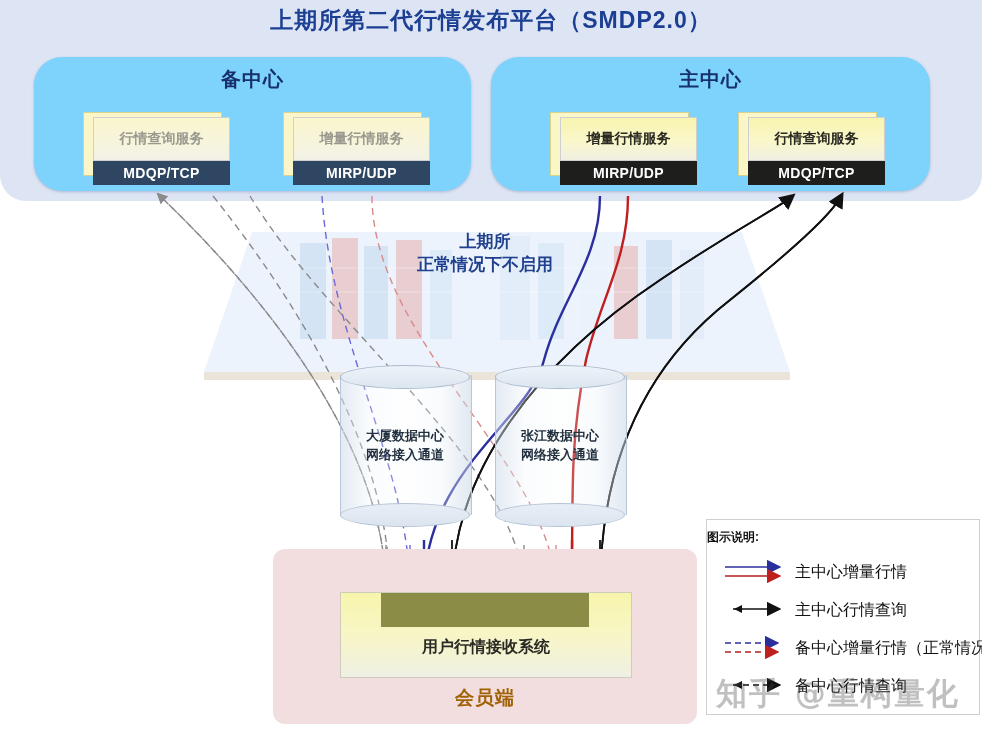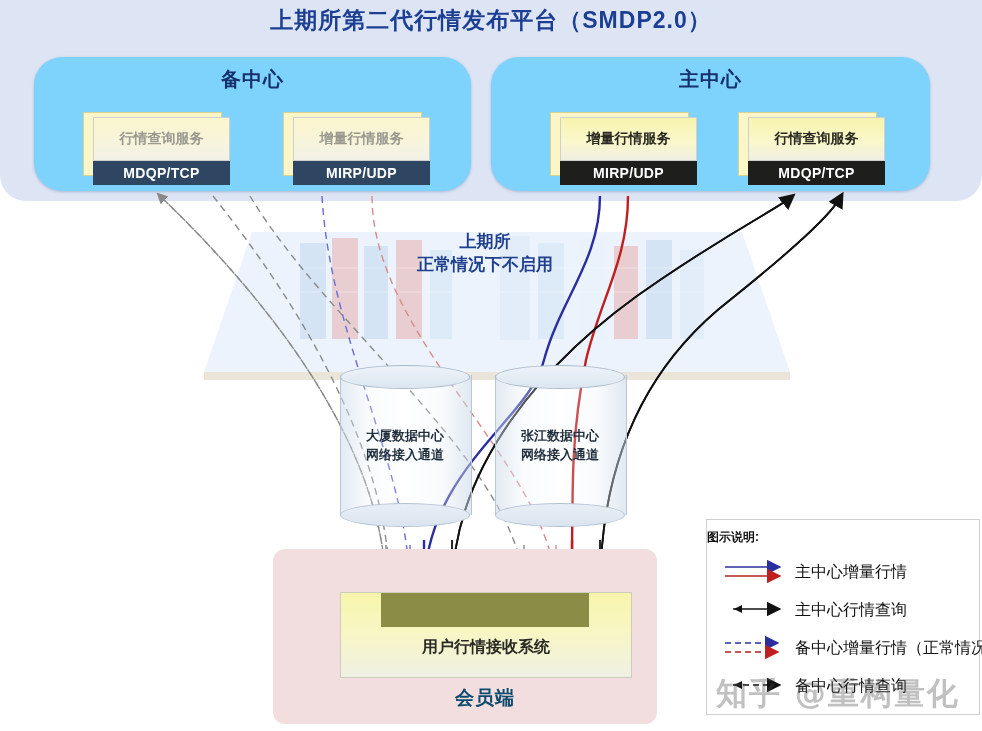--- a/index.html
+++ b/index.html
@@ -102,39 +102,39 @@
     background:linear-gradient(180deg,#e8eef6,#dbe5ef);
   }
   .cyl .cyl-label{
     position:absolute;left:0;top:62px;width:130px;text-align:center;
     font-size:13px;font-weight:bold;color:#22303f;line-height:1.45;
     z-index:3;white-space:nowrap;
   }
 
   
   #member-panel{
-    position:absolute;left:273px;top:549px;width:384px;height:175px;
+    position:absolute;left:273px;top:549px;width:424px;height:175px;
     background:#f2dede;border-radius:12px;
   }
   #receiver-box{
     position:absolute;left:67px;top:43px;width:290px;height:84px;
     background:linear-gradient(180deg,#f7f5ab 0%,#f8f6c3 45%,#eff0e4 100%);
     border:1px solid #cdcdbe;
   }
   #receiver-band{
     position:absolute;left:40px;top:0;width:208px;height:34px;
     background:#8b8c45;
   }
   #receiver-label{
     position:absolute;left:0;top:44px;width:290px;text-align:center;
     font-size:16px;font-weight:bold;color:#2a2a24;white-space:nowrap;
   }
   #member-label{
     position:absolute;left:0;top:136px;width:424px;text-align:center;
-    font-size:19px;font-weight:bold;color:#0c4a6e;letter-spacing:1px;
+    font-size:19px;font-weight:bold;color:#a16207;letter-spacing:1px;
     white-space:nowrap;
   }
 
   
   #legend{
     position:absolute;left:706px;top:519px;width:272px;height:194px;
     background:#ffffff;border:1px solid #cfcfcf;
   }
   #legend-title{
     position:absolute;left:0;top:9px;width:272px;

